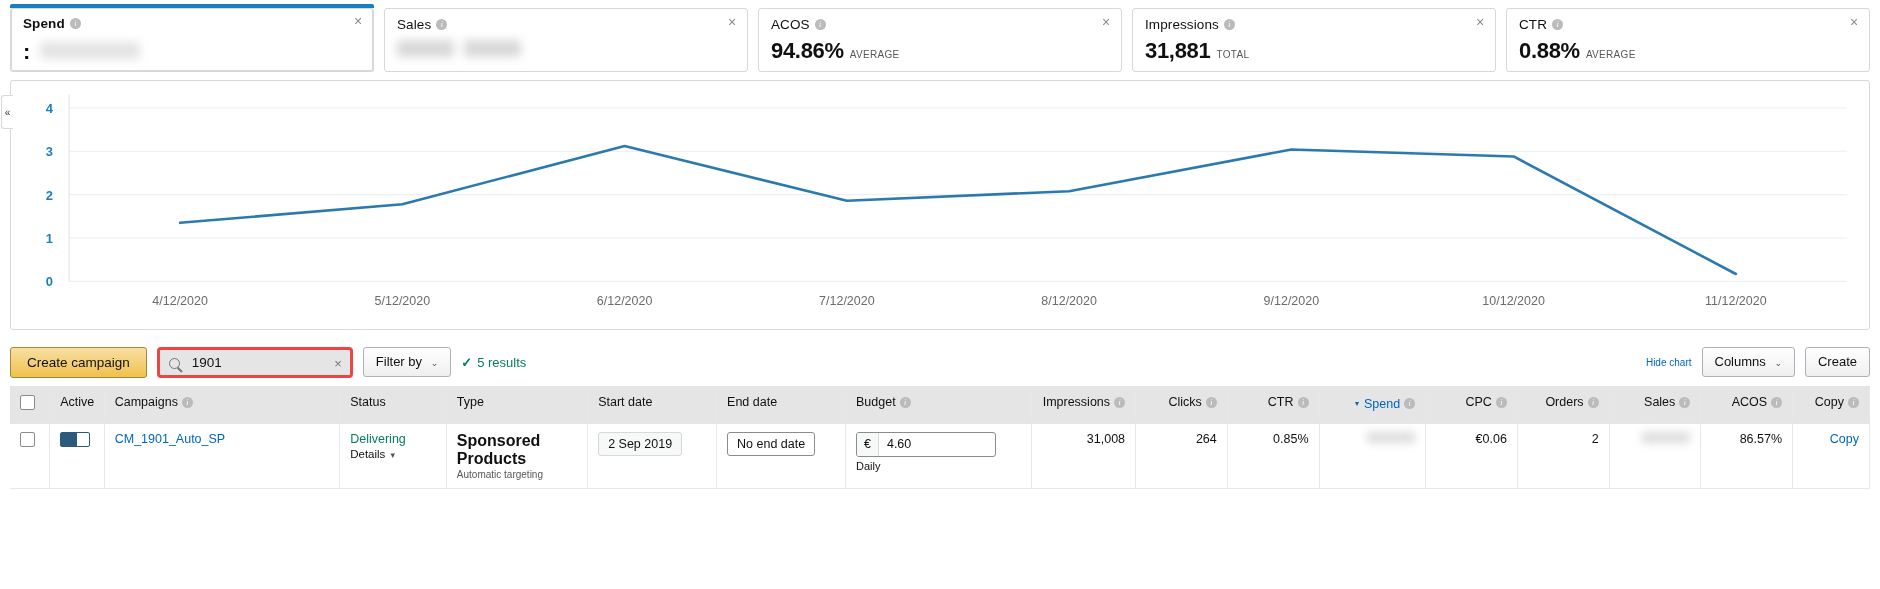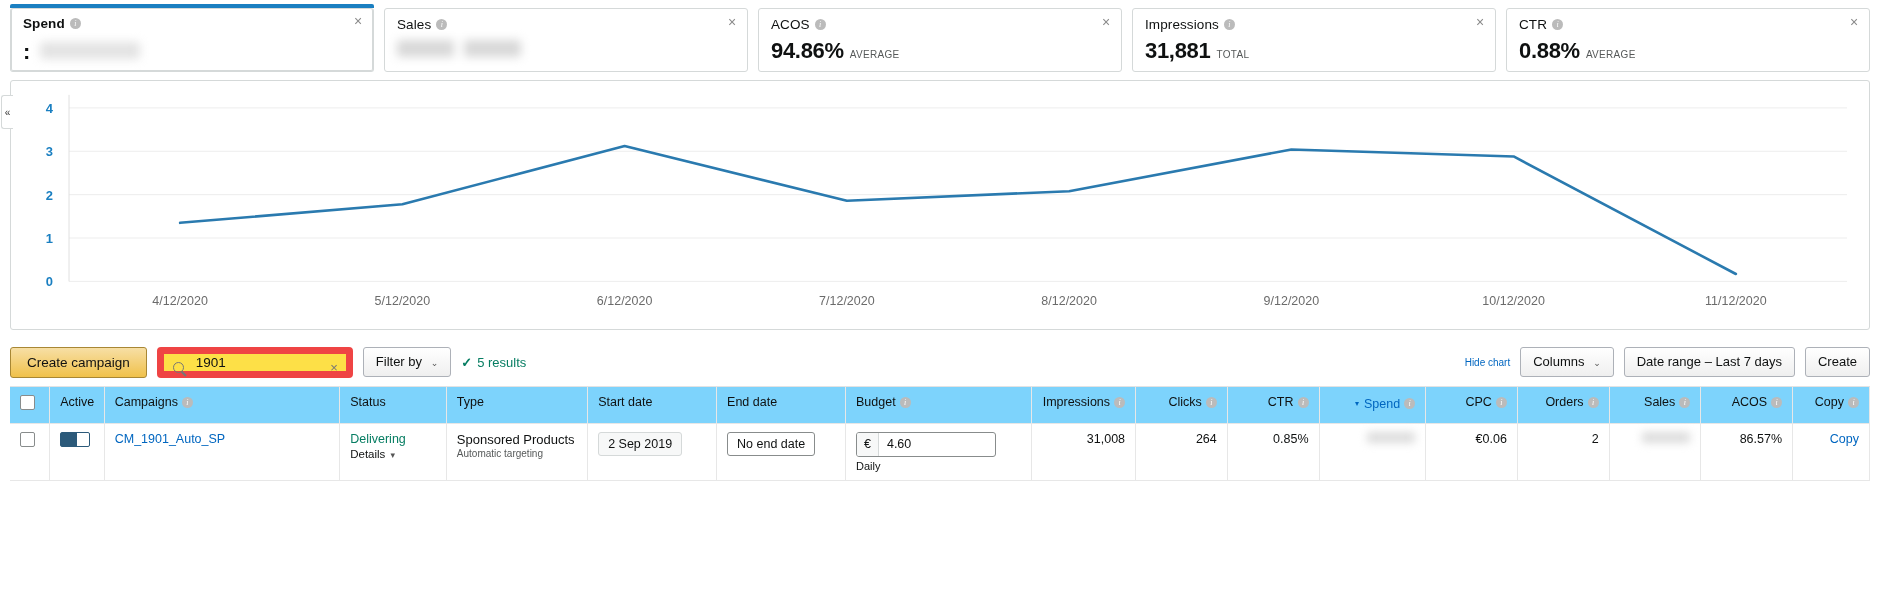--- a/index.html
+++ b/index.html
@@ -74,21 +74,21 @@
     font-size:13px; color:#0f1111; cursor:pointer; white-space:nowrap;
   }
   .btn-primary {
     background:linear-gradient(#f7dfa5,#f0c14b);
     border:1px solid #a88734; border-radius:3px;
     padding:0 16px; height:31px; line-height:29px;
     font-size:13.5px; color:#111; cursor:pointer; font-weight:normal;
   }
   .search-box {
     position:relative; width:196px; height:31px;
-    border:7px solid #ef4444; border-radius:4px; background:#fde047;
+    border:3px solid #ef4444; border-radius:4px; background:#e5e5e5;
     display:flex; align-items:center; padding:0 26px 0 30px;
   }
   .search-box .mag {
     position:absolute; left:9px; top:8px; width:11px; height:11px;
     border:1.6px solid #767676; border-radius:50%;
   }
   .search-box .mag::after {
     content:""; position:absolute; right:-4px; bottom:-3px;
     width:6px; height:1.6px; background:#767676; transform:rotate(45deg);
   }
@@ -106,21 +106,21 @@
   .link { color:#0066c0; cursor:pointer; font-size:10px; }
 
   
   .table-wrap { margin:2px 10px 0 10px; border-top:1px solid #e3e3e3; }
   table { width:100%; border-collapse:collapse; table-layout:fixed; }
   th, td {
     border-right:1px solid #e7e7e7; border-bottom:1px solid #e7e7e7;
     padding:8px 10px; text-align:left; vertical-align:top;
     font-size:12.5px; color:#0f1111; font-weight:normal;
   }
-  th { background:#7dd3fc; height:36px; white-space:nowrap; }
+  th { background:#e5e5e5; height:36px; white-space:nowrap; }
   th.num, td.num { text-align:right; }
   th .th-in { display:inline-flex; align-items:center; gap:4px; }
   th.num .th-in { justify-content:flex-end; }
   th.sorted .th-in { color:#0066c0; }
   .sort-arrow { font-size:8px; color:#0066c0; margin-right:1px; }
   tr.total td { background:#fafafa; height:30px; padding:6px 10px; }
   tr.row td { height:46px; }
   .chk {
     width:15px; height:15px; border:1px solid #888c8c; border-radius:2px;
     background:#fff; display:inline-block; cursor:pointer;
@@ -129,21 +129,21 @@
     width:30px; height:15px; border:1px solid #2c5a7a; border-radius:2px;
     background:#fff; display:inline-block; position:relative; cursor:pointer;
   }
   .toggle::before {
     content:""; position:absolute; left:0; top:0; bottom:0; width:16px;
     background:#2c5a7a;
   }
   .camp-link { color:#0066c0; cursor:pointer; font-size:12.5px; }
   .status-ok { color:#067d62; font-size:12.5px; }
   .details { color:#0f1111; font-size:11.5px; cursor:pointer; margin-top:2px; }
-  .type-main { font-weight:normal; font-size:13px; }
+  .type-main { font-weight:bold; font-size:16px; }
   .type-sub { color:#565959; font-size:10px; margin-top:1px; }
   .date-chip {
     display:inline-block; border:1px solid #d5d9d9; border-radius:3px;
     background:#f7f8f8; padding:4px 9px; font-size:12.5px;
   }
   .date-box {
     display:inline-block; border:1px solid #888c8c; border-radius:3px;
     background:#fff; padding:4px 9px; font-size:12.5px;
   }
   .budget-field {
@@ -269,21 +269,20 @@
     <span>5 results</span>
   </div>
 
   <div class="spacer"></div>
 
   <span class="link">Hide chart</span>
   <div class="btn">
     <span>Columns</span>
     <span class="caret">⌄</span>
   </div>
-  <div class="btn">Date range – Last 7 days</div>
   <div class="btn">Create</div>
 </div>
 
 <div class="table-wrap">
   <table>
     <colgroup>
       <col style="width:32px">
         <col style="width:44px">
         <col style="width:190px">
       <col style="width:86px">

